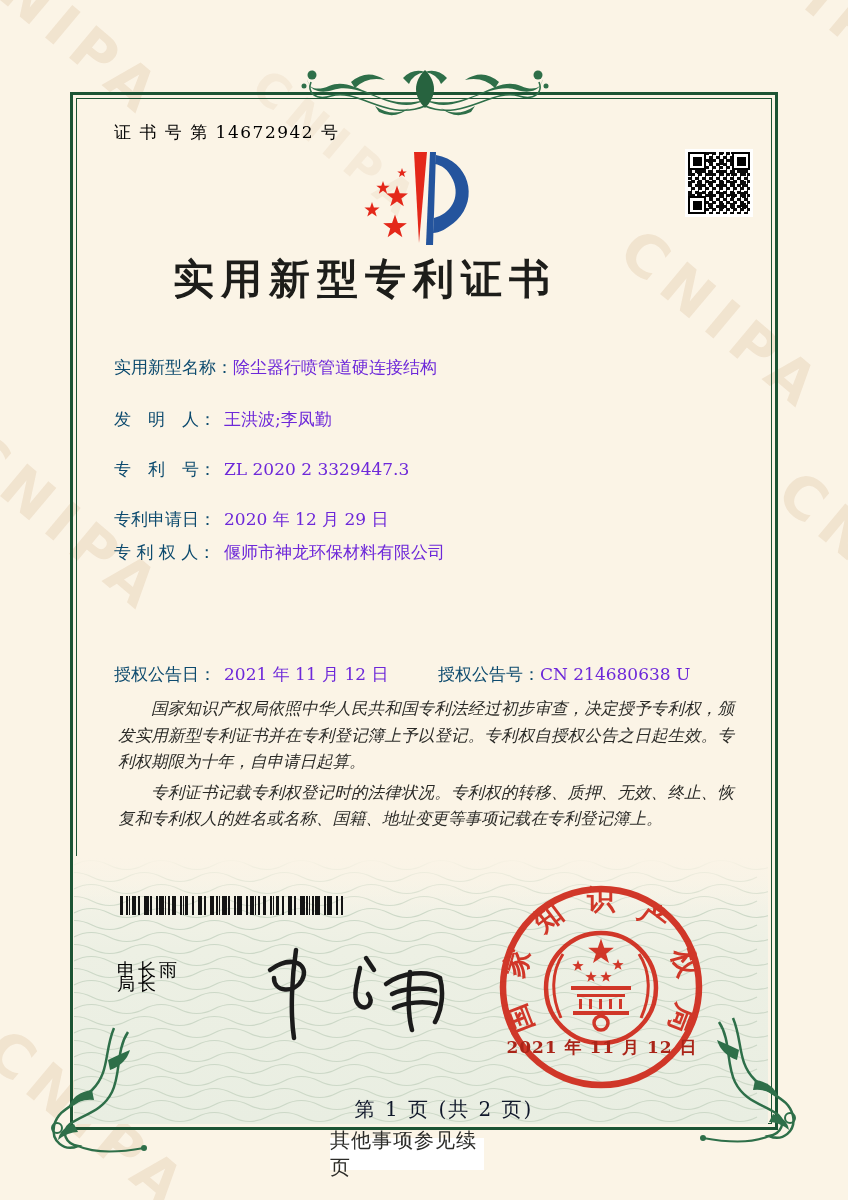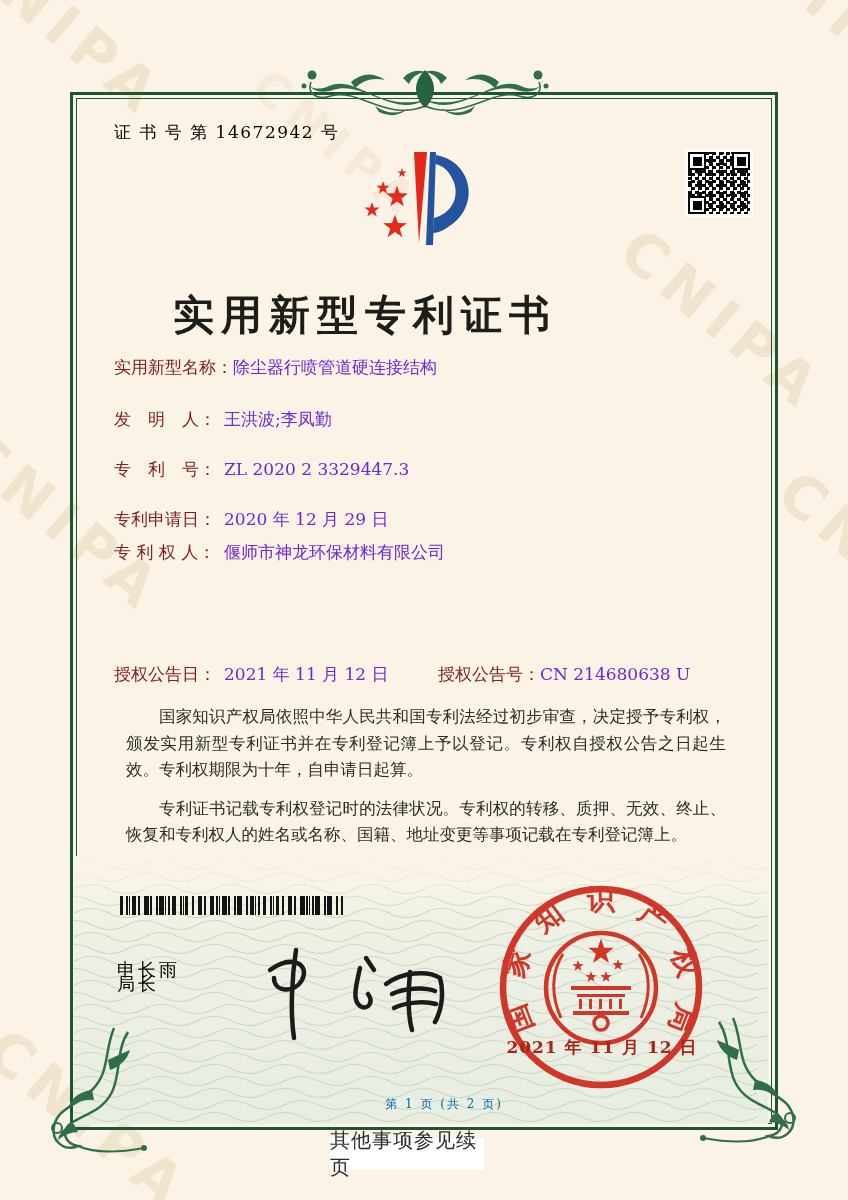--- a/index.html
+++ b/index.html
@@ -42,54 +42,54 @@
   .qr-noise{position:relative;width:62px;height:62px;
     background:
       repeating-conic-gradient(#0b0b0b 0% 25%, transparent 0% 50%) 0 0/7px 7px,
       repeating-conic-gradient(transparent 0% 25%, #0b0b0b 0% 45%, transparent 0% 75%) 3px 2px/11px 11px;
   }
   .qr .f{position:absolute;width:14px;height:14px;border:2.5px solid #000;background:#fff;}
   .qr .f::after{content:"";position:absolute;inset:2.5px;background:#000;}
   .qr .f.tl{left:0;top:0;} .qr .f.tr{right:0;top:0;} .qr .f.bl{left:0;bottom:0;}
   .title{
     position:absolute;left:70px;top:252px;width:583px;text-align:center;
-    font-size:41px;font-weight:bold;letter-spacing:7px;text-indent:7px;color:#1d1d1a;z-index:2;margin-top:36px;
+    font-size:41px;font-weight:bold;letter-spacing:7px;text-indent:7px;color:#1d1d1a;z-index:2;
   }
   
   .row{position:absolute;left:114px;width:648px;font-size:17px;white-space:nowrap;z-index:2;}
-  .row .label{display:inline-block;min-width:110px;color:#7f1d1d;}
+  .row .label{display:inline-block;min-width:110px;color:#0c4a6e;}
   .row .value{color:#6d28d9;}
   .r1{top:356px;} .r2{top:408px;} .r3{top:458px;} .r4{top:508px;}
   .r5{top:541px;} .r6{top:611px;} .r7{top:663px;}
   .col2{position:absolute;left:324px;top:0;}
   
   .body-text{
     position:absolute;left:114px;top:692px;width:624px;z-index:2;
     font-size:16.5px;line-height:26.6px;text-align:justify;color:#2b2b28;
   }
-  .body-text p{margin:12px;text-indent:2em;}
+  .body-text p{margin:4px;text-indent:2em;font-style:italic;}
   
   .barcode{
     position:absolute;left:120px;top:896px;width:223px;height:19px;z-index:2;
     background:
       repeating-linear-gradient(90deg,#141414 0 2px,transparent 2px 6px),
       repeating-linear-gradient(90deg,#141414 0 1px,transparent 1px 9px),
       repeating-linear-gradient(90deg,#141414 0 3px,transparent 3px 13px);
   }
   .official{position:absolute;left:117px;font-size:18px;letter-spacing:3px;z-index:2;
     font-family:"DejaVu Sans","Liberation Sans",sans-serif;color:#000000;}
   .official.t1{top:972px;} .official.t2{top:958px;}
   .signature{position:absolute;left:248px;top:946px;z-index:2;}
   .seal{position:absolute;left:496px;top:882px;z-index:4;}
   .seal-date{
     position:absolute;left:496px;top:1036px;width:212px;text-align:center;z-index:5;
     font-size:17px;letter-spacing:1px;color:#aa2418;font-weight:bold;
   }
   .page-info{position:absolute;left:70px;top:1096px;width:748px;text-align:center;
-    font-size:12px;letter-spacing:2px;color:#0369a1;z-index:2;}
+    font-size:20px;letter-spacing:2px;color:#0f172a;z-index:2;}
   .cont-box{
     position:absolute;left:330px;top:1138px;width:154px;height:32px;background:#ffffff;
     display:flex;align-items:center;justify-content:center;z-index:2;
     font-size:20px;letter-spacing:1px;color:#2b2b28;
   }
 </style>
 </head>
 <body>
 
 <div class="page">

